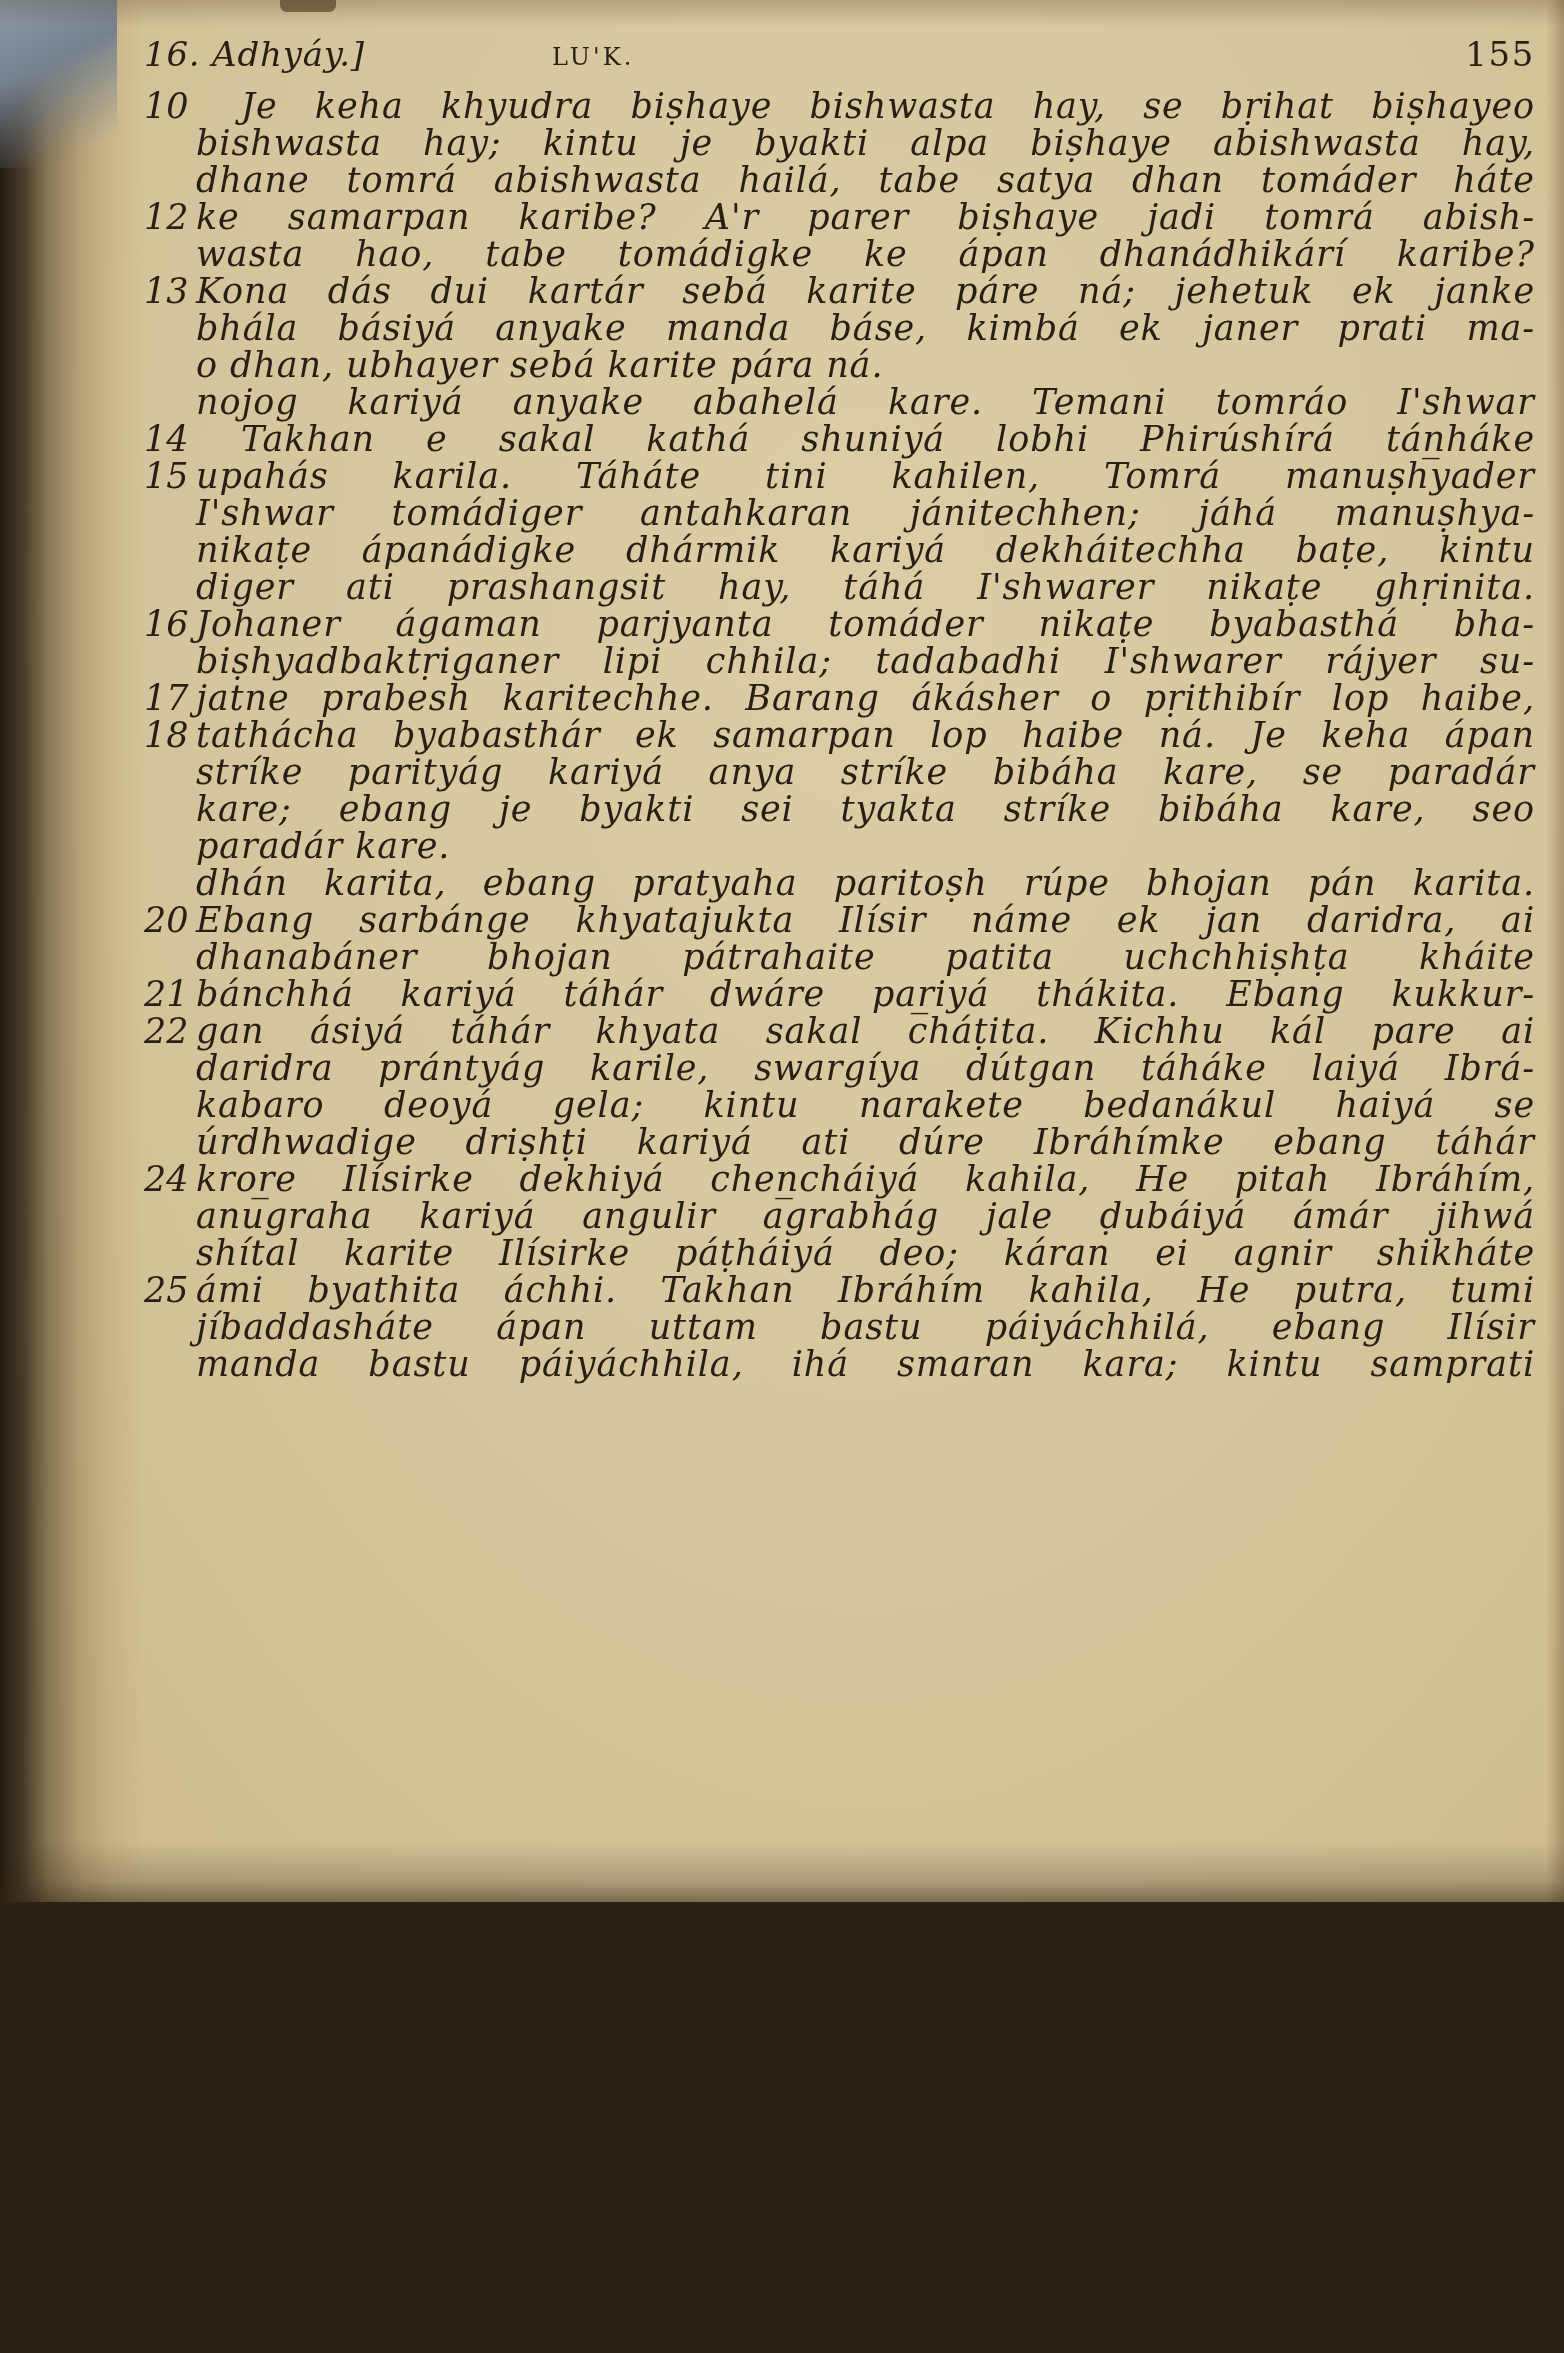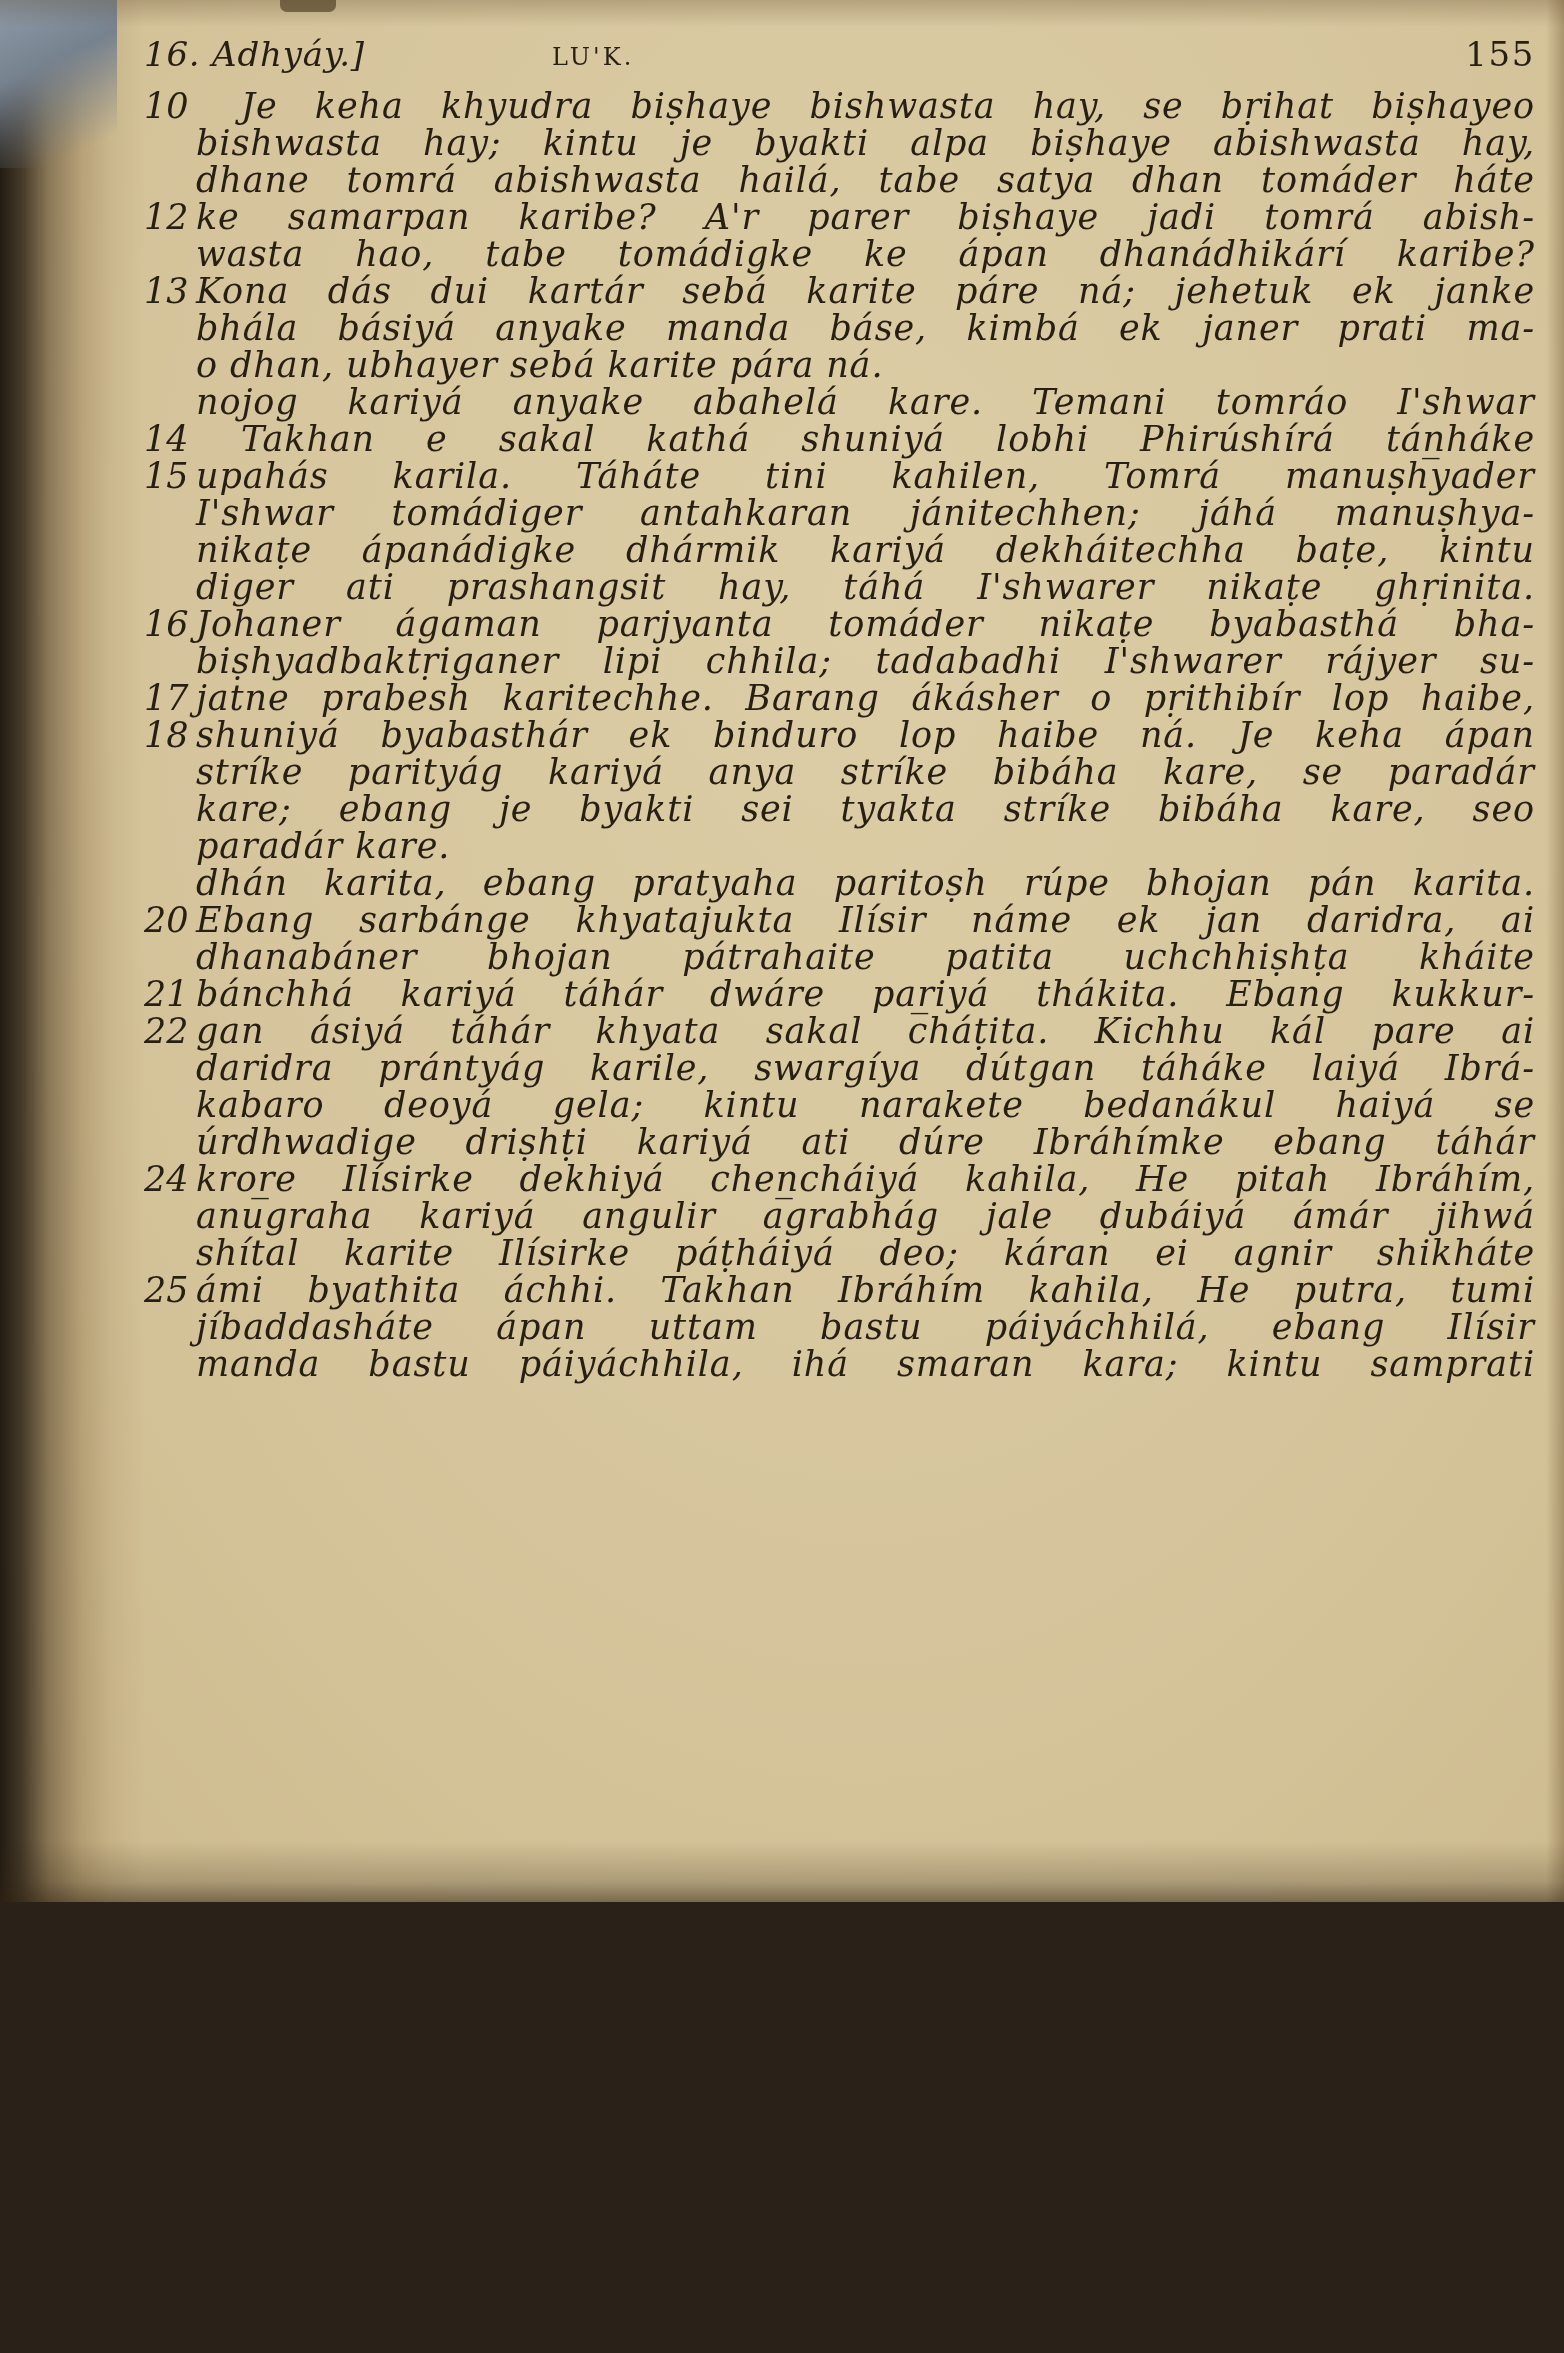--- a/index.html
+++ b/index.html
@@ -115,21 +115,21 @@
       <div class="line"><span class="vtext">o dhan, ubhayer sebá karite pára ná.</span></div>
       <div class="line j"><span class="vtext">nojog kariyá anyake abahelá kare.  Temani tomráo I'shwar</span></div>
       <div class="line j ind"><span class="vnum">14</span><span class="vtext">Takhan e sakal kathá shuniyá lobhi Phirúshírá tán̲háke</span></div>
       <div class="line j"><span class="vnum">15</span><span class="vtext">upahás karila.  Táháte tini kahilen, Tomrá manuṣhyader</span></div>
       <div class="line j"><span class="vtext">I'shwar tomádiger antahkaran jánitechhen; jáhá manuṣhya-</span></div>
       <div class="line j"><span class="vtext">nikaṭe ápanádigke dhármik kariyá dekháitechha baṭe, kintu</span></div>
       <div class="line j"><span class="vtext">diger ati prashangsit hay, táhá I'shwarer nikaṭe ghṛinita.</span></div>
       <div class="line j"><span class="vnum">16</span><span class="vtext">Johaner ágaman parjyanta tomáder nikaṭe byabasthá bha-</span></div>
       <div class="line j"><span class="vtext">biṣhyadbaktṛiganer lipi chhila; tadabadhi I'shwarer rájyer su-</span></div>
       <div class="line j"><span class="vnum">17</span><span class="vtext">jatne prabesh karitechhe.  Barang ákásher o pṛithibír lop haibe,</span></div>
-      <div class="line j"><span class="vnum">18</span><span class="vtext">shuniyá byabasthár ek binduro lop haibe ná.  Je keha ápan</span></div>
+      <div class="line j"><span class="vnum">18</span><span class="vtext">tathácha byabasthár ek samarpan lop haibe ná.  Je keha ápan</span></div>
       <div class="line j"><span class="vtext">stríke parityág kariyá anya stríke bibáha kare, se paradár</span></div>
       <div class="line j"><span class="vtext">kare; ebang je byakti sei tyakta stríke bibáha kare, seo</span></div>
       <div class="line"><span class="vtext">paradár kare.</span></div>
       <div class="line j"><span class="vtext">dhán karita, ebang pratyaha paritoṣh rúpe bhojan pán karita.</span></div>
       <div class="line j"><span class="vnum">20</span><span class="vtext">Ebang sarbánge khyatajukta Ilísir náme ek jan daridra, ai</span></div>
       <div class="line j"><span class="vtext">dhanabáner bhojan pátrahaite patita uchchhiṣhṭa kháite</span></div>
       <div class="line j"><span class="vnum">21</span><span class="vtext">bánchhá kariyá táhár dwáre par̲iyá thákita.  Ebang kukkur-</span></div>
       <div class="line j"><span class="vnum">22</span><span class="vtext">gan ásiyá táhár khyata sakal cháṭita.  Kichhu kál pare ai</span></div>
       <div class="line j"><span class="vtext">daridra prántyág karile, swargíya dútgan táháke laiyá Ibrá-</span></div>
       <div class="line j"><span class="vtext">kabaro deoyá gela; kintu narakete bedanákul haiyá se</span></div>

